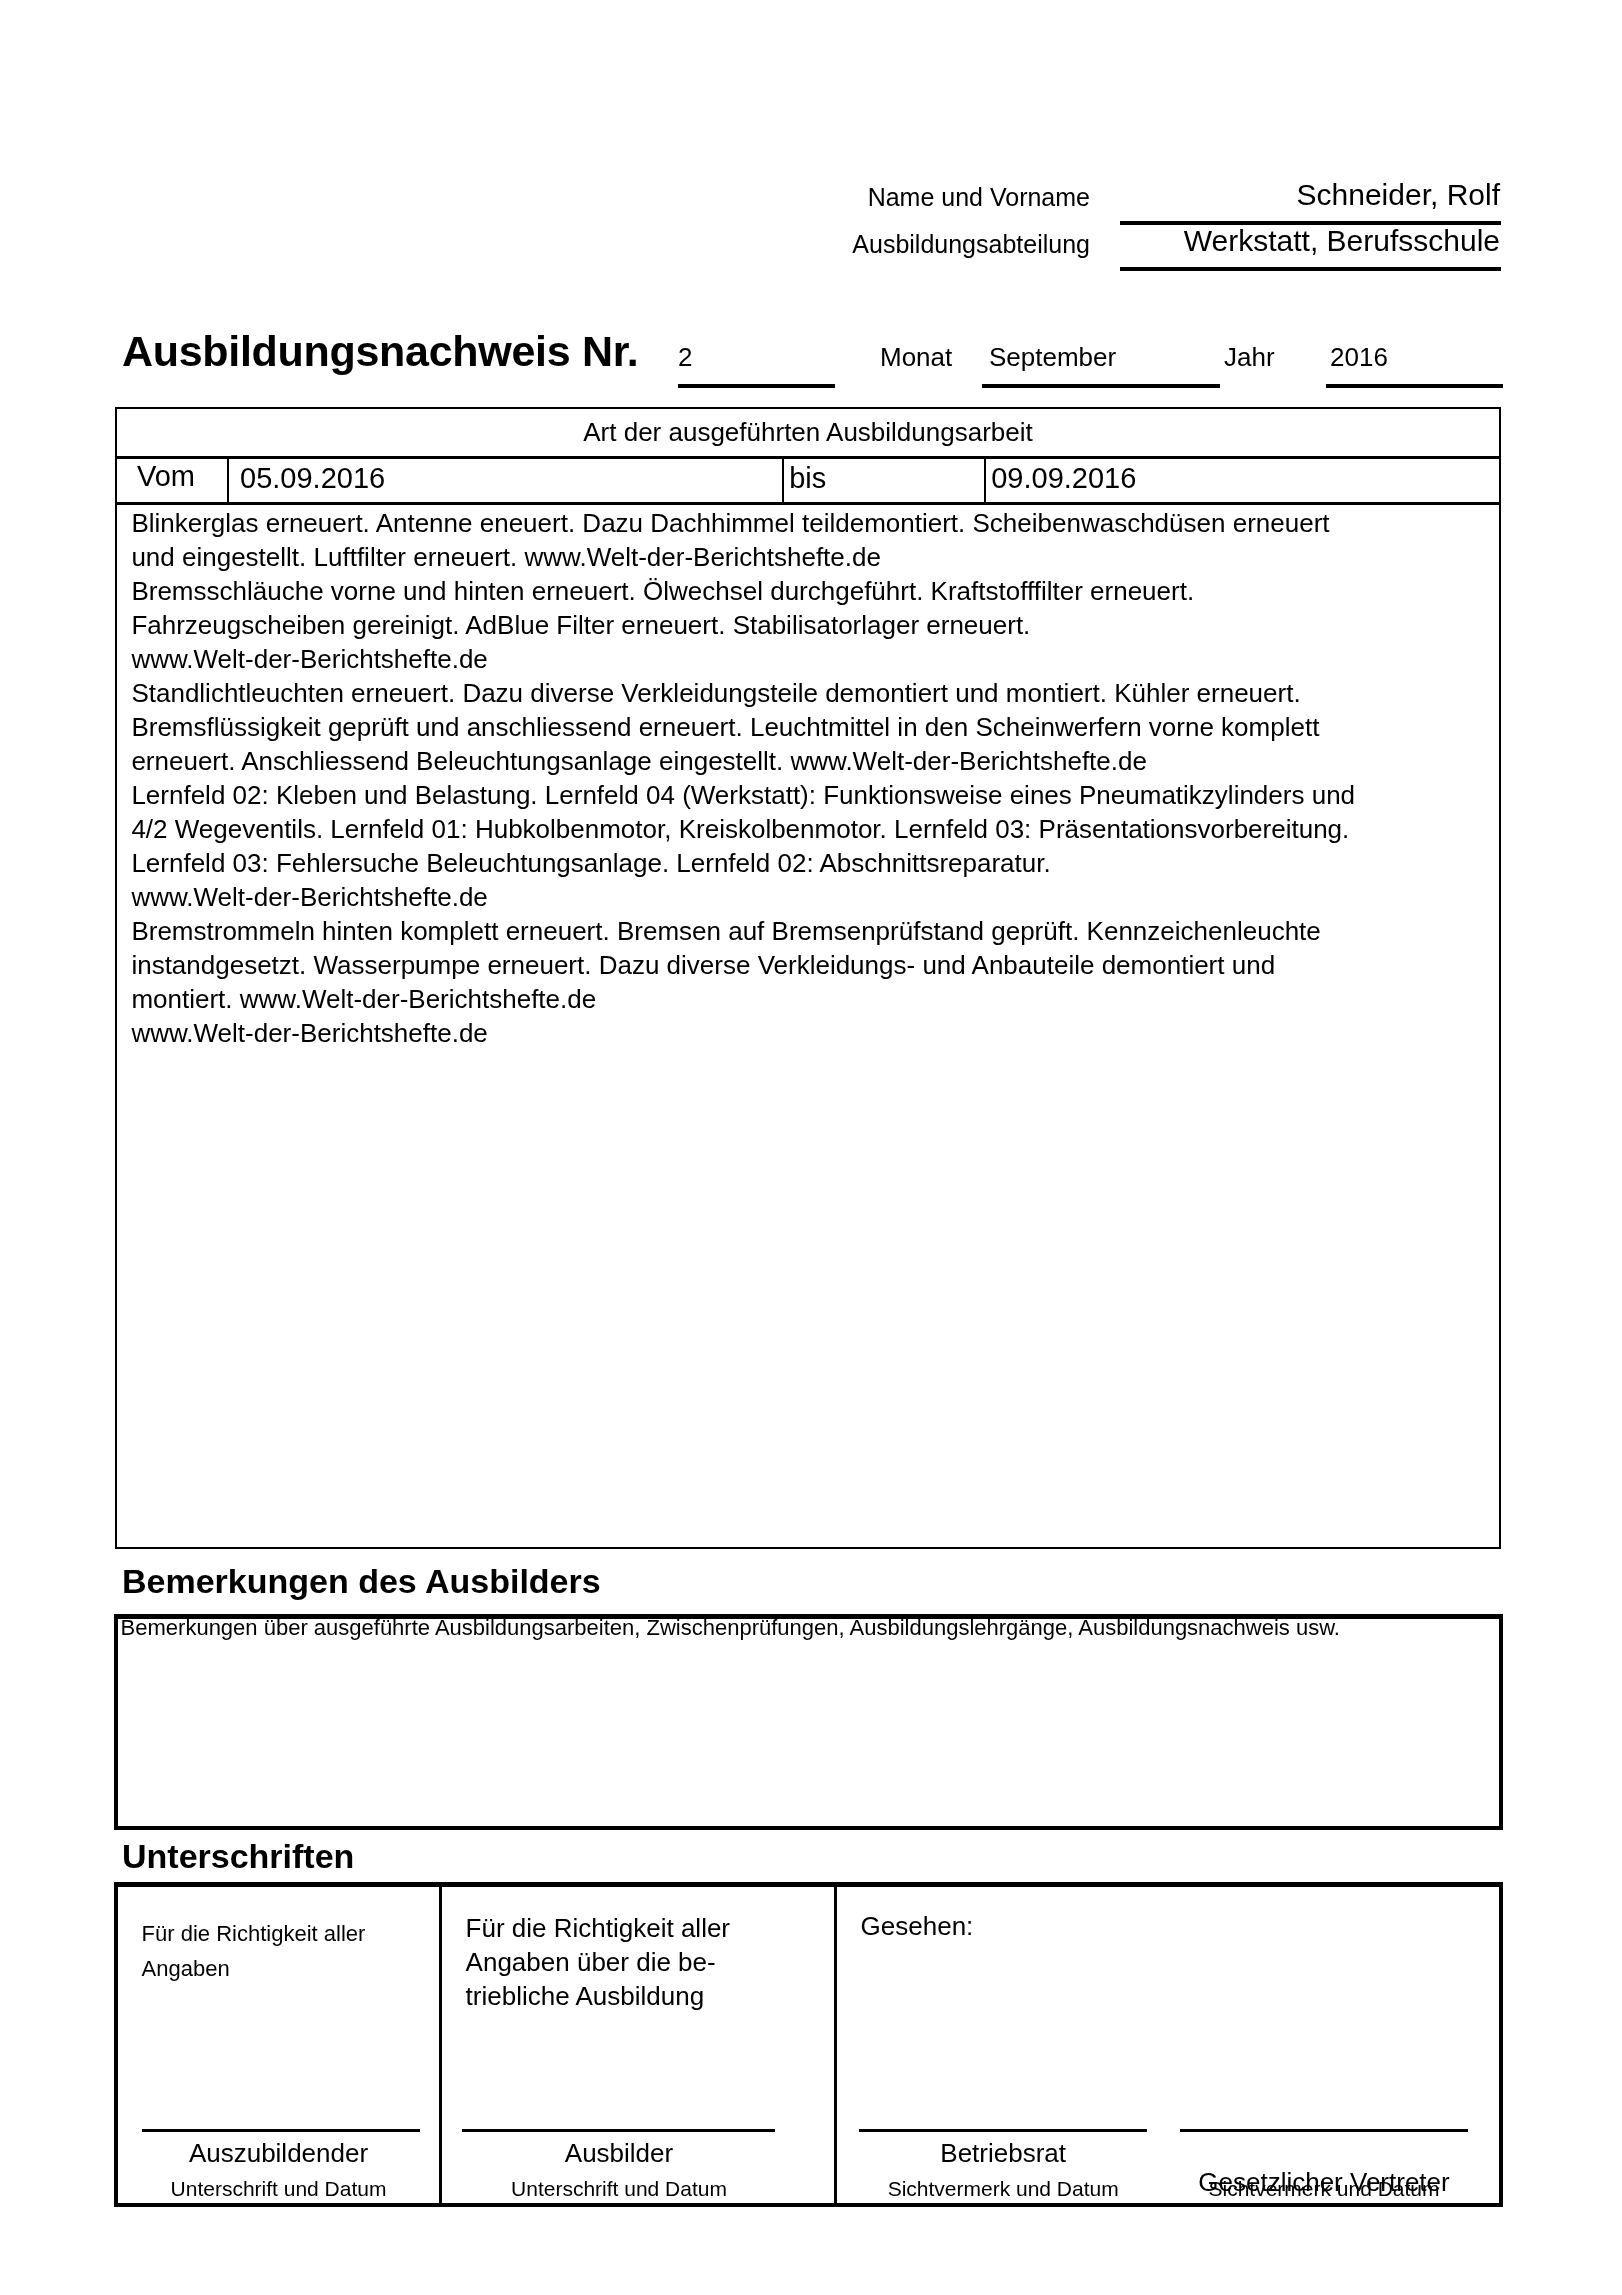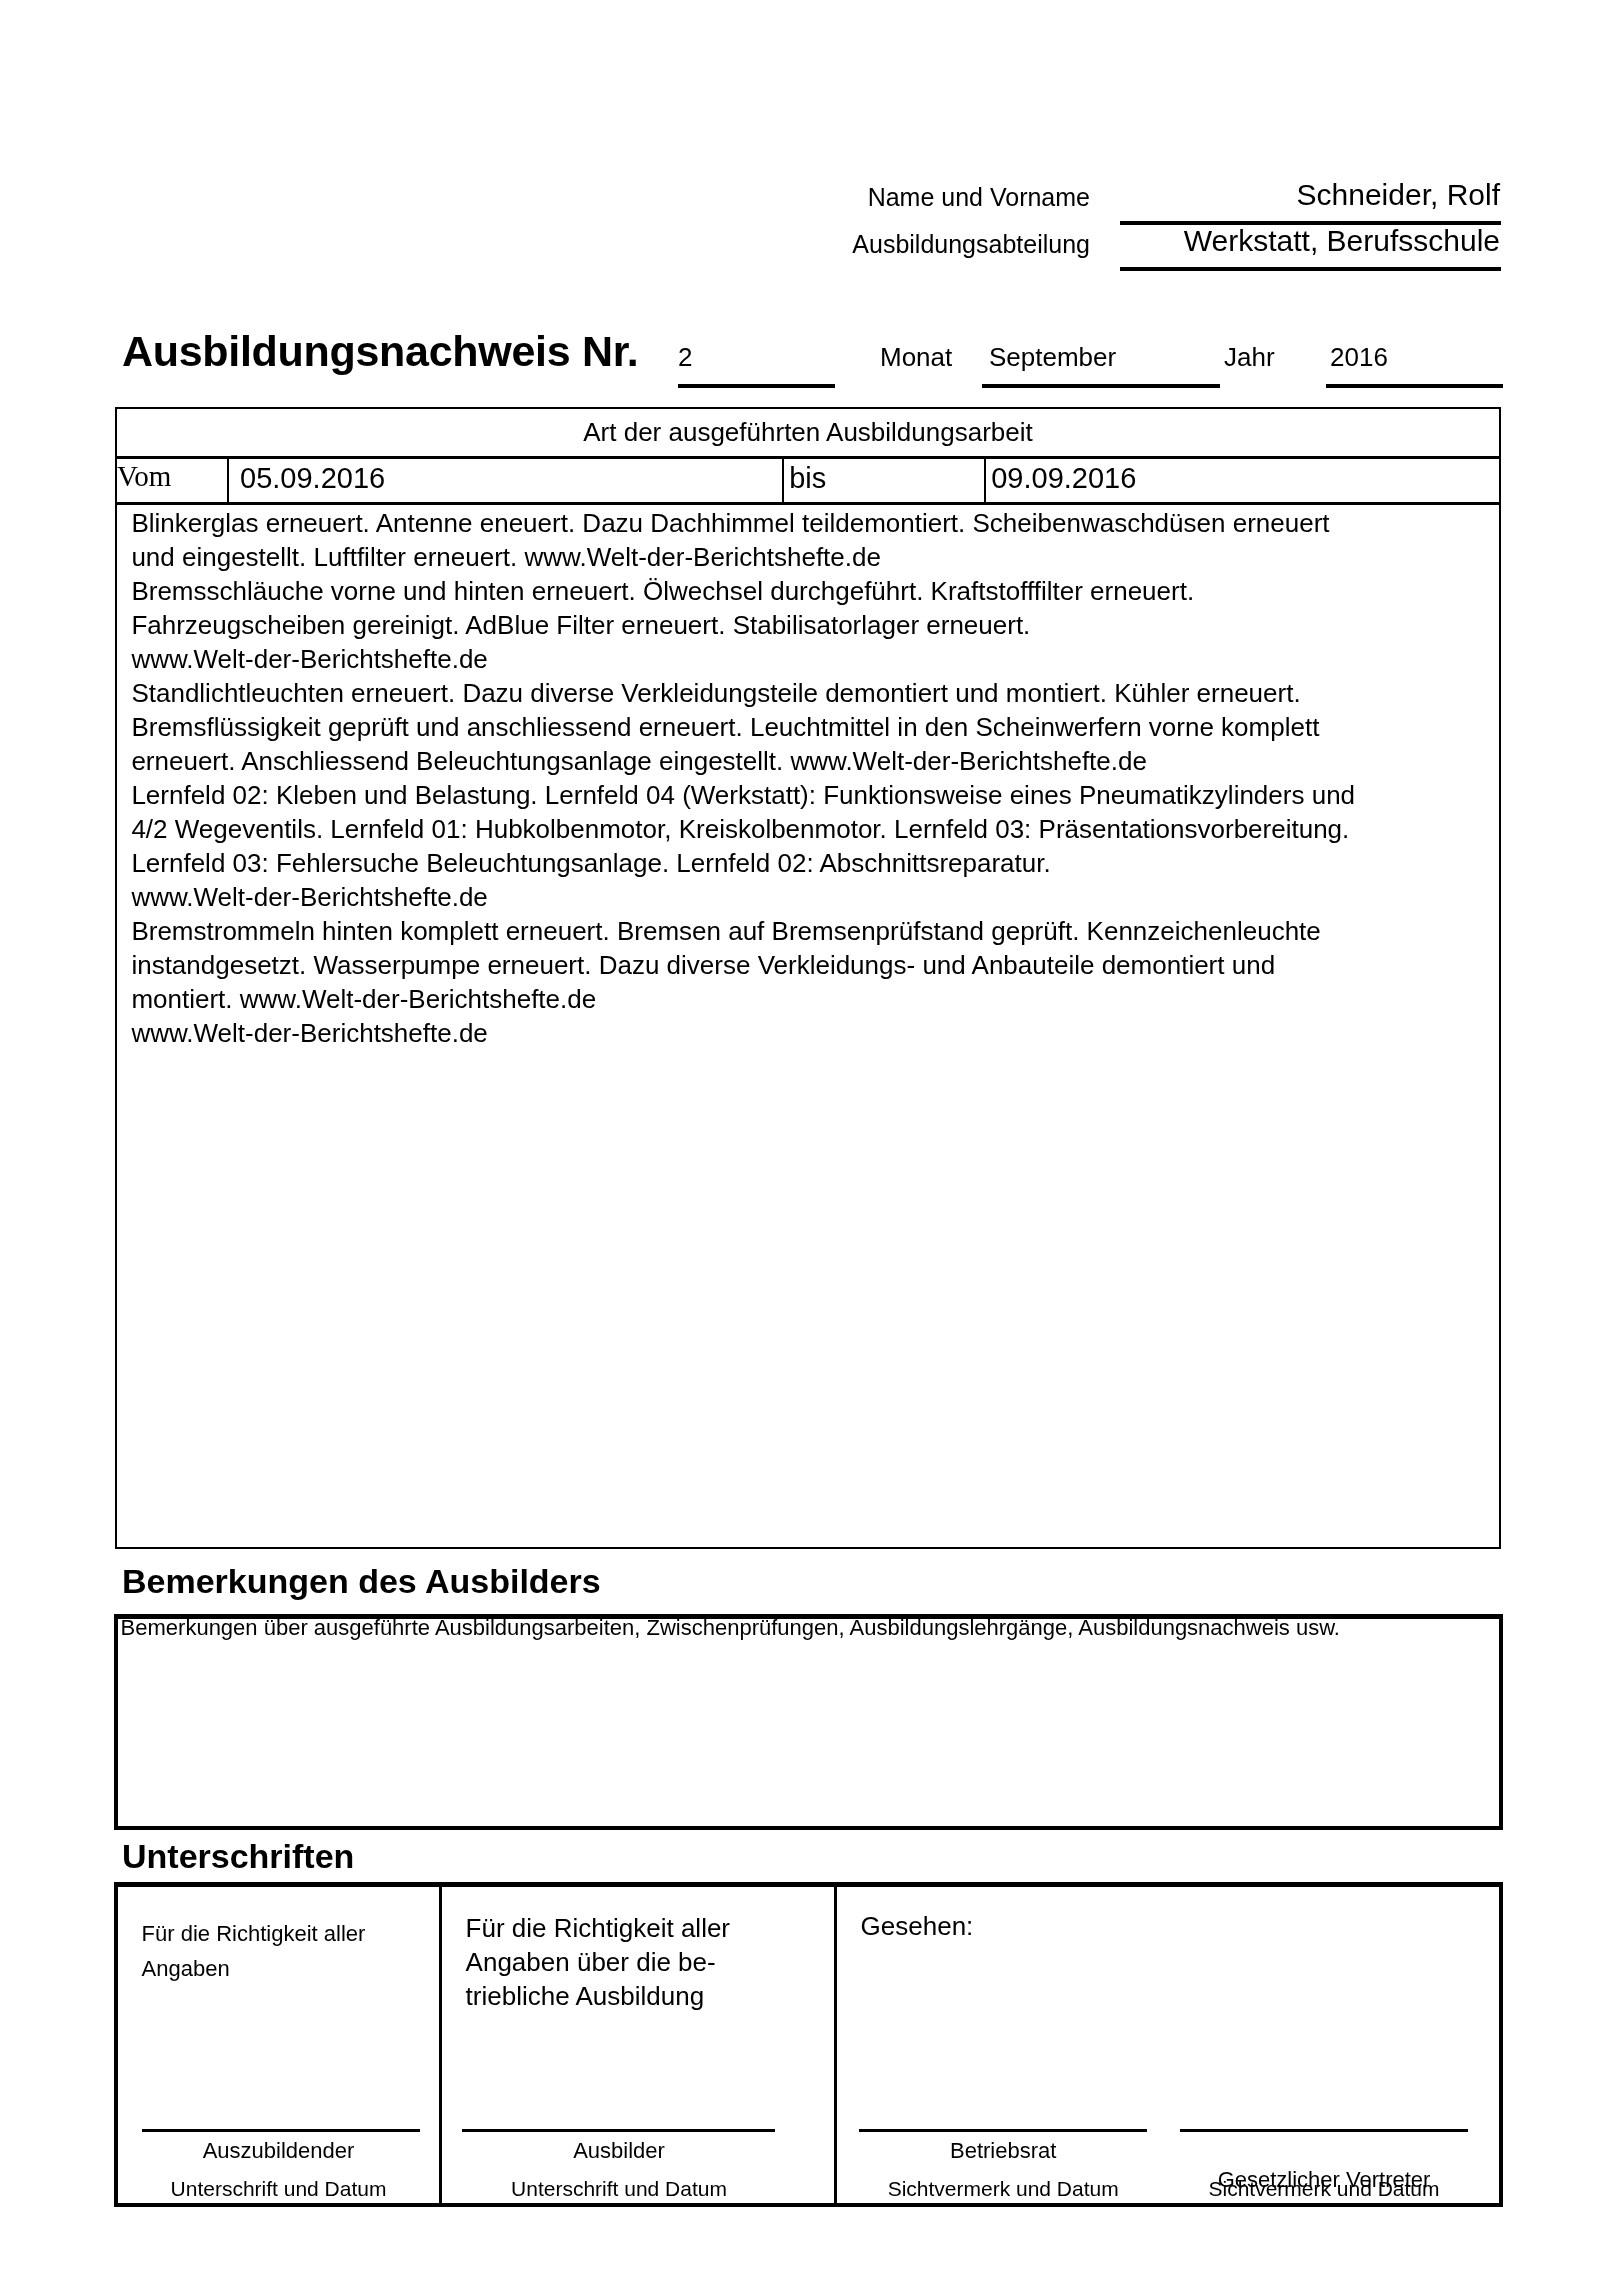--- a/index.html
+++ b/index.html
@@ -35,21 +35,21 @@
                  border: 4.6px solid #000; border-top-width: 5.2px; box-sizing: border-box; }
   .remarks-hint { position: absolute; left: 2.6px; top: -3.9px; font-size: 22px; white-space: nowrap; }
 
   
   .sig-box { position: absolute; left: 114px; top: 1882px; width: 1389px; height: 325px;
              border: 4.6px solid #000; border-top-width: 5.9px; box-sizing: border-box; }
   .sig-col { position: absolute; top: 0; height: 100%; box-sizing: border-box; }
   .sig-col.bl { border-left: 3.9px solid #000; }
   .sig-intro { position: absolute; top: 29px; white-space: nowrap; }
   .sig-line { position: absolute; height: 3.3px; background: #000; top: 242px; }
-  .sig-role { position: absolute; text-align: center; font-size: 22px; top: 251px; white-space: nowrap; }
+  .sig-role { position: absolute; text-align: center; font-size: 26px; top: 251px; white-space: nowrap; }
   .sig-sub { position: absolute; text-align: center; font-size: 21px; top: 290px; white-space: nowrap; }
 </style>
 </head>
 <body>
 
 <div class="hdr-label" style="left:763px; top:183px;">Name und Vorname</div>
 <div class="hdr-value" style="top:178px;">Schneider, Rolf</div>
 <div class="hdr-line" style="top:221px;"></div>
 
 <div class="hdr-label" style="left:763px; top:230px;">Ausbildungsabteilung</div>
@@ -62,21 +62,21 @@
 <div class="title-field" style="left:880px; top:342px;">Monat</div>
 <div class="title-field" style="left:989px; top:342px;">September</div>
 <div class="title-line" style="left:982px; top:384px; width:238px;"></div>
 <div class="title-field" style="left:1224px; top:342px;">Jahr</div>
 <div class="title-field" style="left:1330px; top:342px;">2016</div>
 <div class="title-line" style="left:1326px; top:384px; width:177px;"></div>
 
 <div class="main-box">
   <div class="row-head">Art der ausgeführten Ausbildungsarbeit</div>
   <div class="row-dates">
-    <div class="cell" style="left:0; width:105px; line-height:34px;font-family:Liberation Serif, serif;">Vom</div>
+    <div class="cell" style="left:20px; width:105px; line-height:34px;">Vom</div>
     <div class="cell bl" style="left:110px; width:669px; padding-left:11px;">
       <span>05.09.2016</span>
     </div>
     <div class="cell bl" style="left:665px; width:202px; padding-left:5.2px;">
       <span>bis</span>
     </div>
     <div class="cell bl" style="left:867px; width:517px; padding-left:5.2px;">
       <span>09.09.2016</span>
     </div>
   </div>

